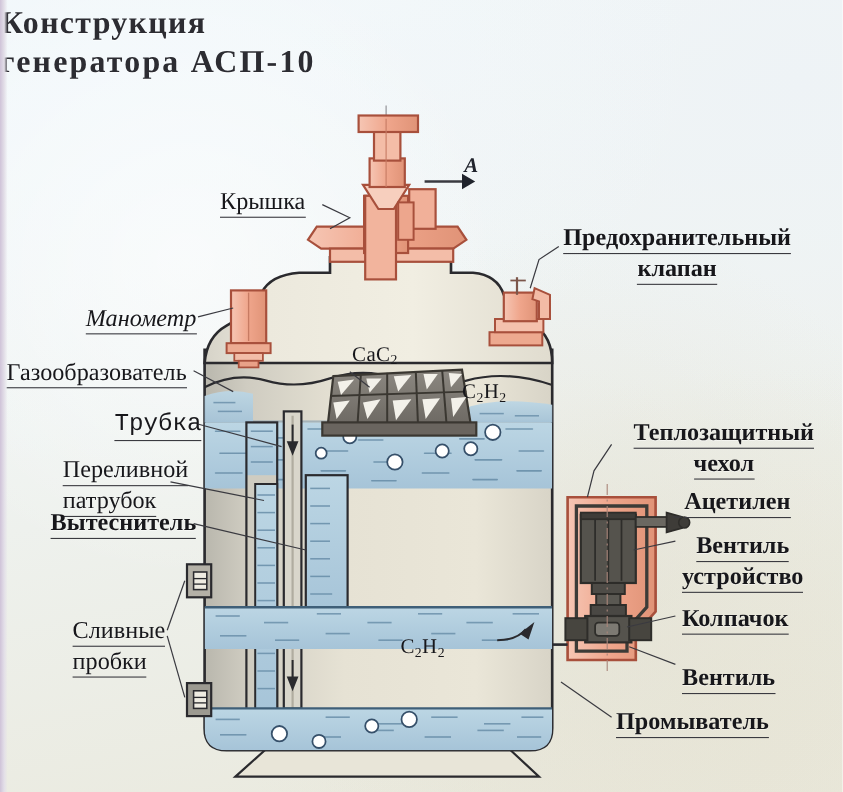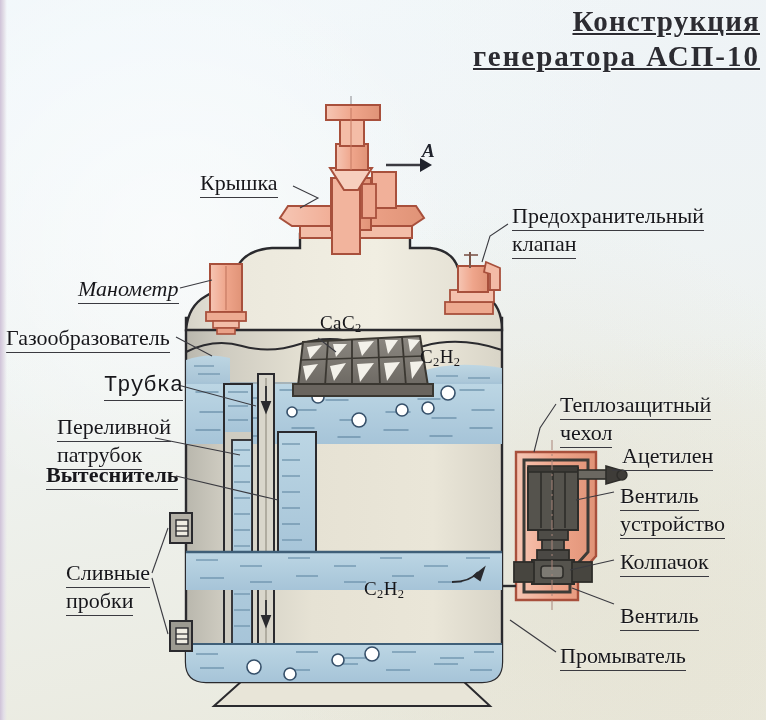--- a/index.html
+++ b/index.html
@@ -44,45 +44,44 @@
     left: 0;
     top: 0;
   }
 
   
   .title {
     position: absolute;
     left: 0;
     top: 4px;
     width: 760px;
-    text-align: right;
+    text-align: left;
     font-weight: bold;
     font-size: 29px;
     letter-spacing: 1.2px;
     color: #2c2c32;
     line-height: 1.22;
     text-shadow: 0 1px 0 rgba(255,255,255,.6);
-    text-decoration: underline;
   }
   .title .l2 { letter-spacing: 2px; }
 
   .lbl {
     position: absolute;
     font-size: 22px;
     color: #17171b;
     line-height: 1.18;
     white-space: nowrap;
     text-shadow: 0 1px 0 rgba(255,255,255,.45);
   }
   .lbl .u {
     display: inline-block;
     border-bottom: 1.4px solid #3a3a40;
     padding-bottom: 1px;
   }
-  .lbl.right { text-align: left; }
+  .lbl.right { text-align: center; font-weight: bold; }
 
   .formula {
     position: absolute;
     font-size: 19px;
     color: #17171b;
     letter-spacing: .4px;
     white-space: nowrap;
   }
   .formula sub {
     font-size: 12.5px;
@@ -526,21 +525,21 @@
   <div class="lbl" style="left:66px; top:560px;">
     <span class="u">Сливные</span><br>
     <span class="u">пробки</span>
   </div>
 
   <div class="lbl right" style="left:512px; top:203px;">
     <span class="u">Предохранительный</span><br>
     <span class="u">клапан</span>
   </div>
 
-  <div class="lbl right" style="left:560px; top:380px;margin-top:12px;">
+  <div class="lbl right" style="left:576px; top:380px;">
     <span class="u">Теплозащитный</span><br>
     <span class="u">чехол</span>
   </div>
 
   <div class="lbl right" style="left:622px; top:443px;">
     <span class="u">Ацетилен</span>
   </div>
 
   <div class="lbl right" style="left:620px; top:483px;">
     <span class="u">Вентиль</span><br>

